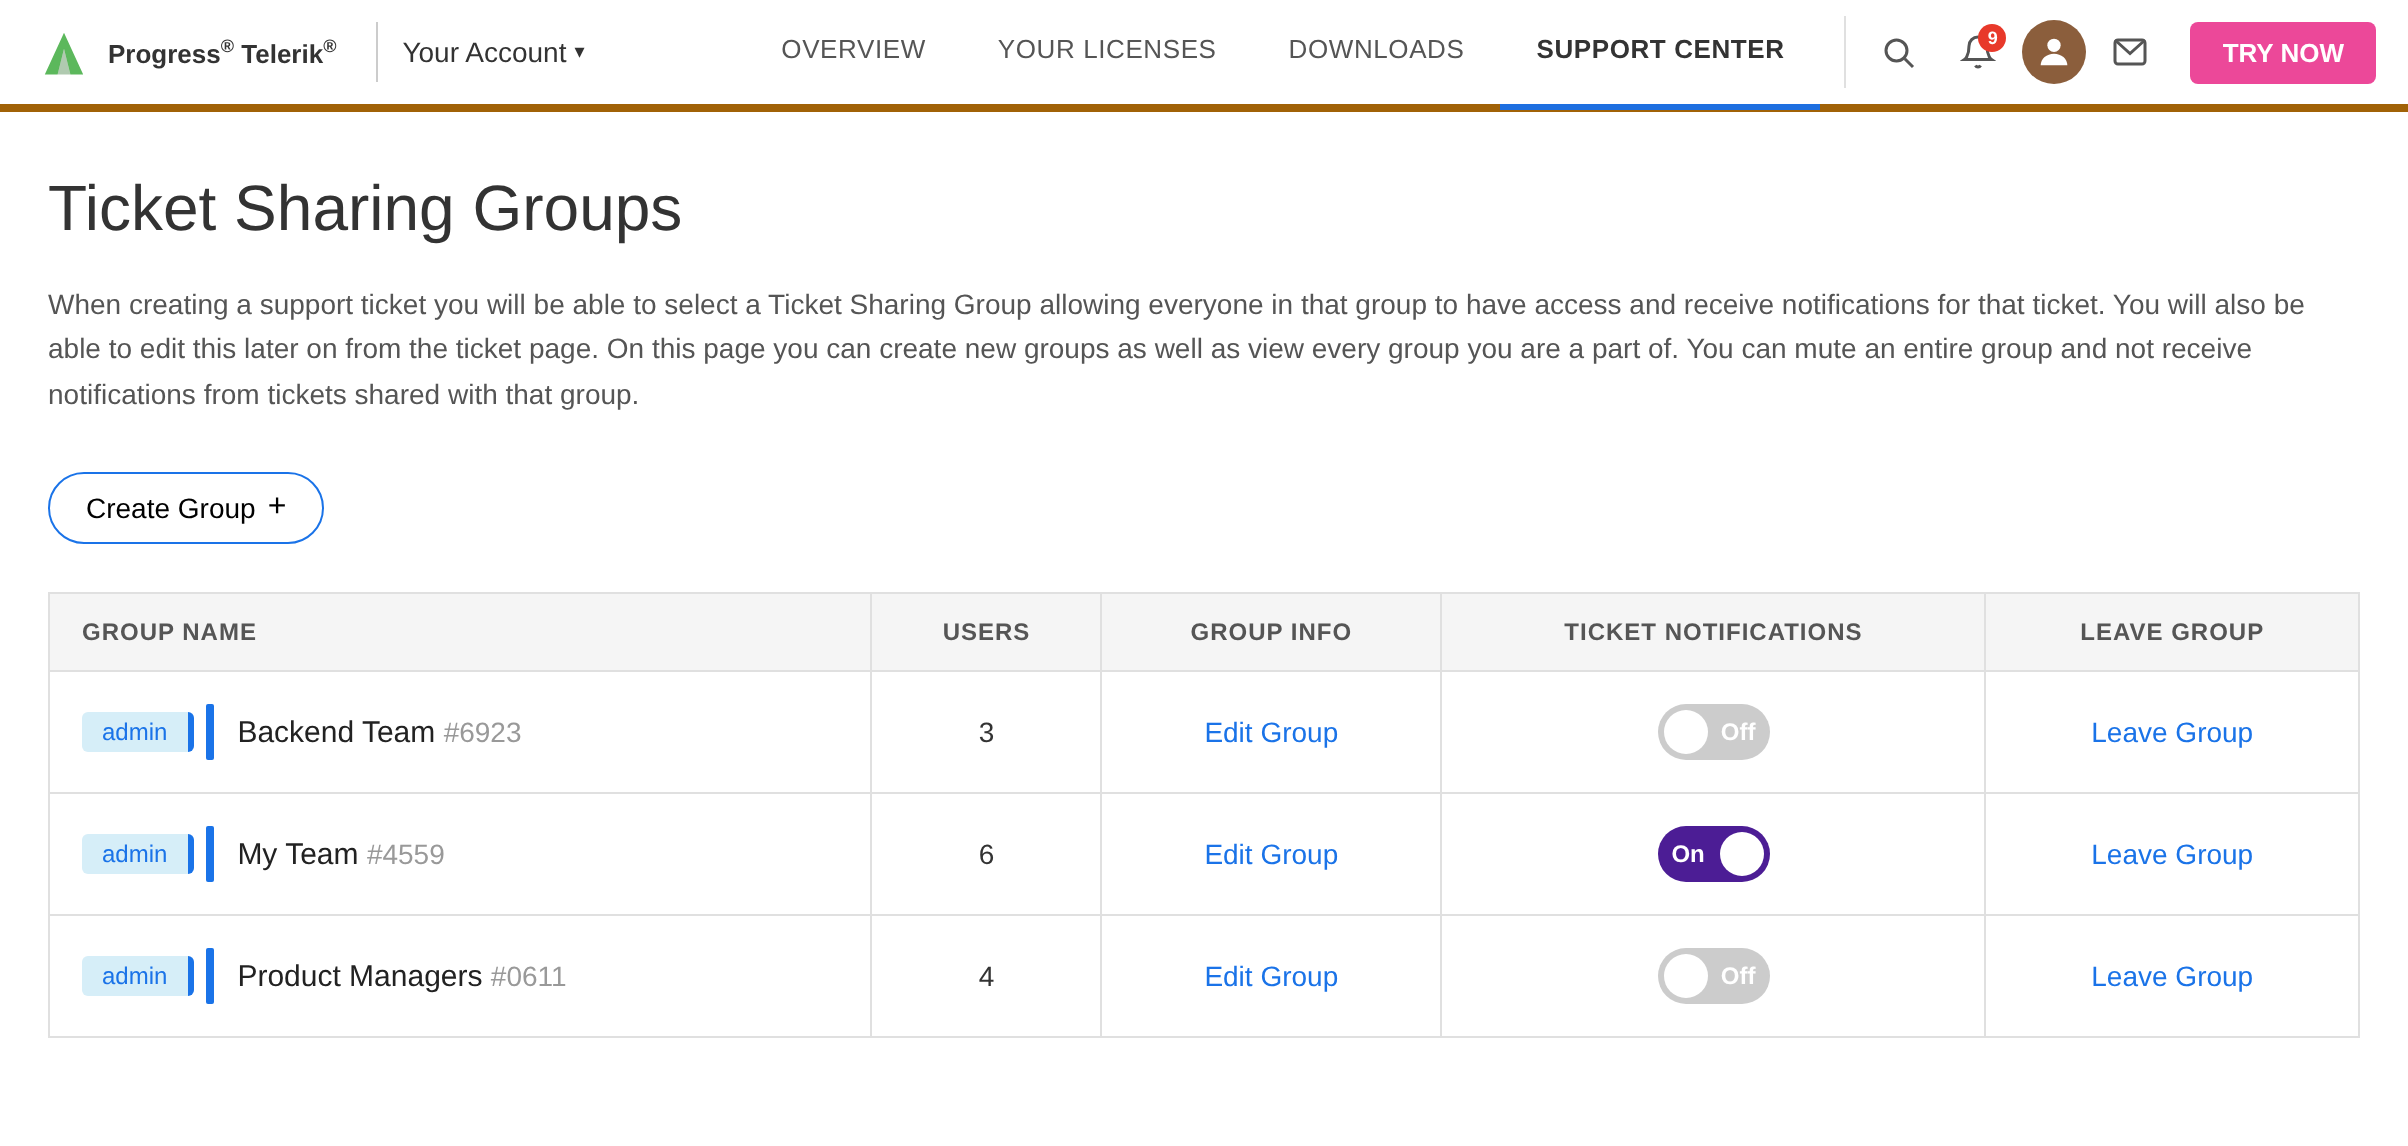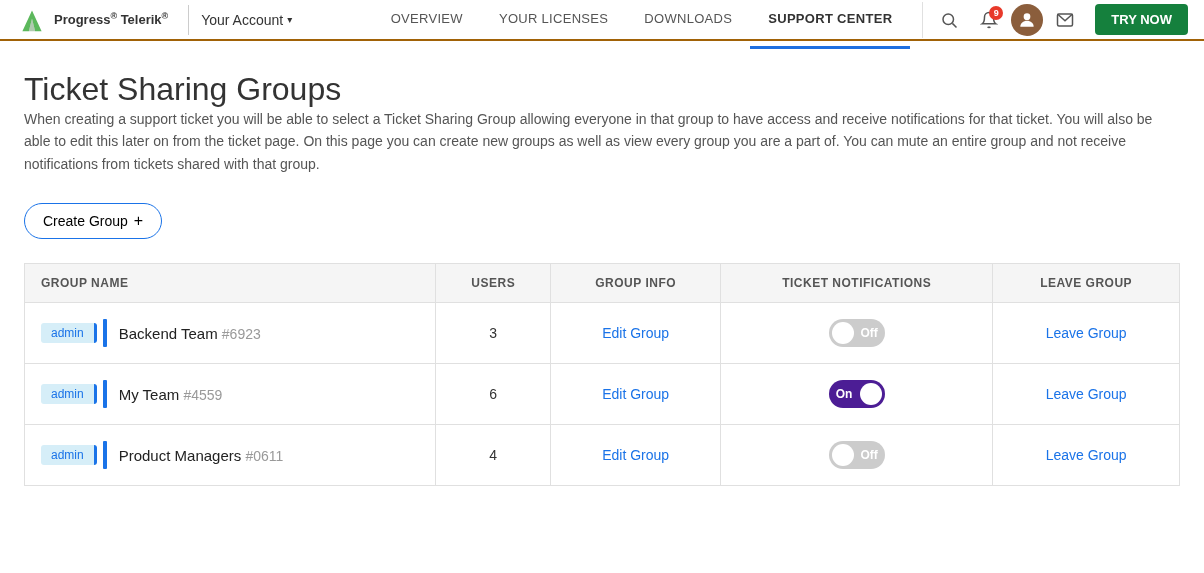--- a/index.html
+++ b/index.html
@@ -2,22 +2,22 @@
 <html><head>
   <meta charset="utf-8">
   <style>
     * { box-sizing: border-box; margin: 0; padding: 0; }
     body { font-family: Arial, sans-serif; font-size: 14px; color: #333; background: #fff; }
 
     
     .nav {
       display: flex;
       align-items: center;
-      height: 41px;
-      border-bottom: 2px solid #a16207;
+      height: 56px;
+      border-bottom: 4px solid #a16207;
       padding: 0 16px;
       gap: 0;
     }
     .nav-logo {
       display: flex;
       align-items: center;
       gap: 6px;
       margin-right: 8px;
     }
     .nav-logo-icon {
@@ -106,41 +106,42 @@
       border-radius: 50%;
       background: #8b5e3c;
       display: flex;
       align-items: center;
       justify-content: center;
       color: #fff;
       font-size: 14px;
       cursor: pointer;
     }
     .try-now-btn {
-      background: #15803d;
+      background: #ec4899;
       color: #fff;
       border: none;
       padding: 8px 16px;
       border-radius: 4px;
       font-size: 13px;
       font-weight: 700;
       cursor: pointer;
       margin-left: 8px;
       white-space: nowrap;
     }
 
     
     .main {
       padding: 30px 24px;
       max-width: 1204px;
     }
     .page-title {
       font-size: 32px;
       font-weight: 300;
       color: #333;
+      margin-bottom: 18px;
     }
     .page-description {
       font-size: 14px;
       color: #555;
       line-height: 1.6;
       margin-bottom: 28px;
       max-width: 1160px;
     }
     .create-group-btn {
       border: 1.5px solid #1a73e8;

